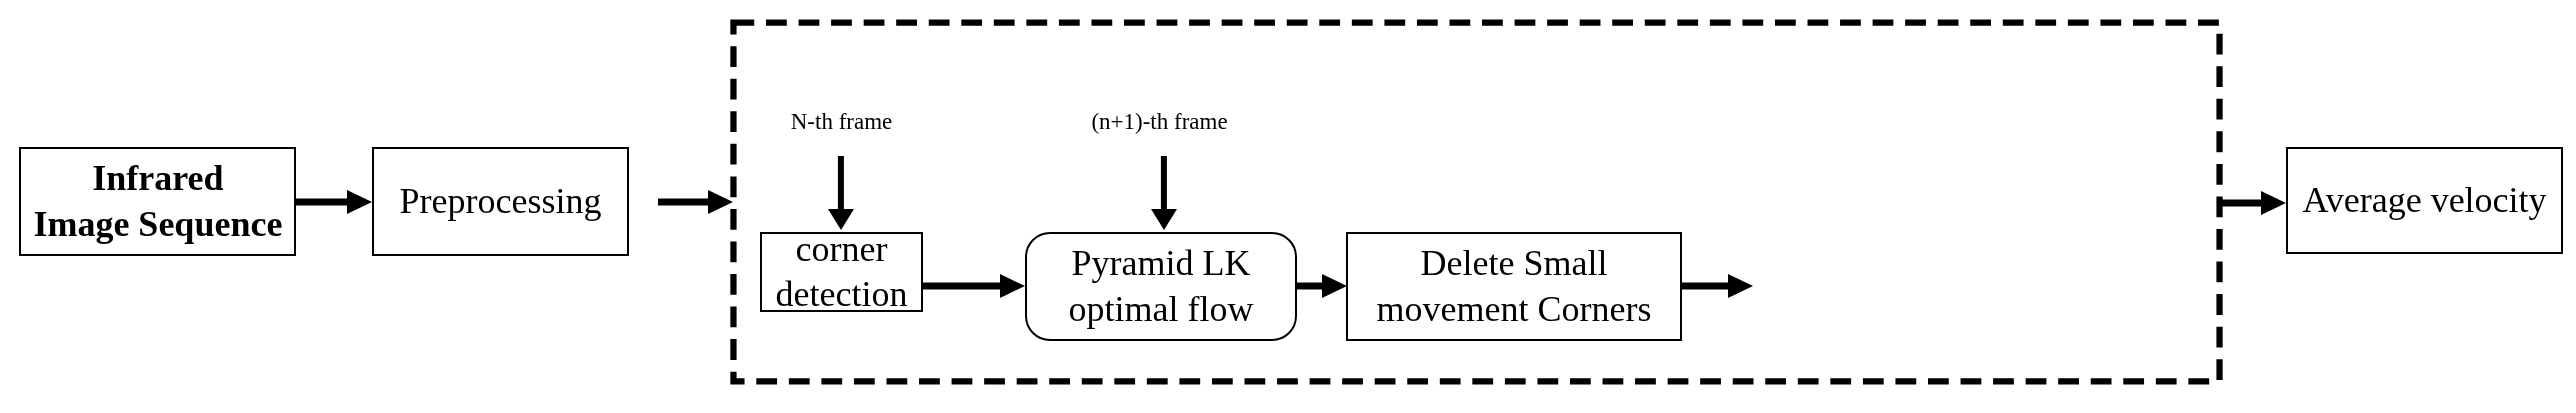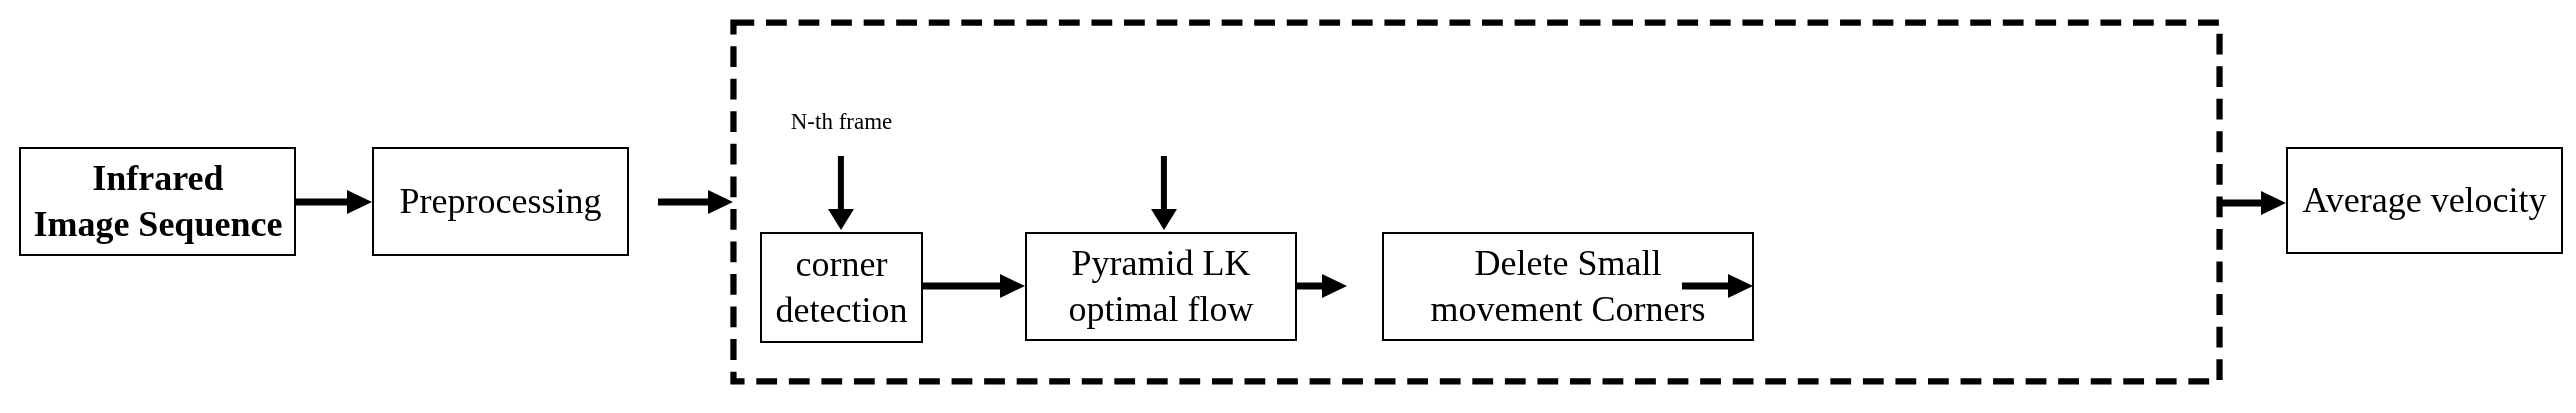--- a/index.html
+++ b/index.html
@@ -67,32 +67,33 @@
     <rect x="5" y="5" width="2146" height="518" fill="none" stroke="#000000" stroke-width="9" stroke-dasharray="30 17"></rect>
   </svg>
 
   <div class="box" style="left:19.4px; top:147px; width:277px; height:109px;font-weight:bold;">Infrared
 Image Sequence</div>
 
   <div class="box" style="left:372px; top:147px; width:257px; height:109px;">Preprocessing</div>
 
   <div class="box" style="left:2286px; top:147px; width:277px; height:107px;">Average velocity</div>
 
-  <div class="box" style="left:760px; top:232px; width:163px; height:111px;">corner
+  <div class="box" style="left:760px; top:232px; width:163px; height:80px;">corner
 detection</div>
 
-  <div class="box" style="left:1025px; top:232px; width:272px; height:109px;">Pyramid LK
+  <div class="box" style="left:1025px; top:232px; width:272px; height:109px;border-radius:25px;">Pyramid LK
 optimal flow</div>
 
-  <div class="box" style="left:1382px; top:232px; width:372px; height:109px;">Delete Small
+  <div class="box" style="left:1346px; top:232px; width:336px; height:109px;">Delete Small
 movement Corners</div>
 
 
   <div class="frame-label" style="left:703px; top:109px; width:277px;">N-th frame</div>
 
+  <div class="frame-label" style="left:1021px; top:109px; width:277px;">(n+1)-th frame</div>
 
   <div class="h-arrow" style="left:296px; top:189px; width:76px;">
     <div class="shaft"></div>
     <div class="head"></div>
   </div>
 
   <div class="h-arrow" style="left:658px; top:189px; width:75px;">
     <div class="shaft"></div>
     <div class="head"></div>
   </div>

